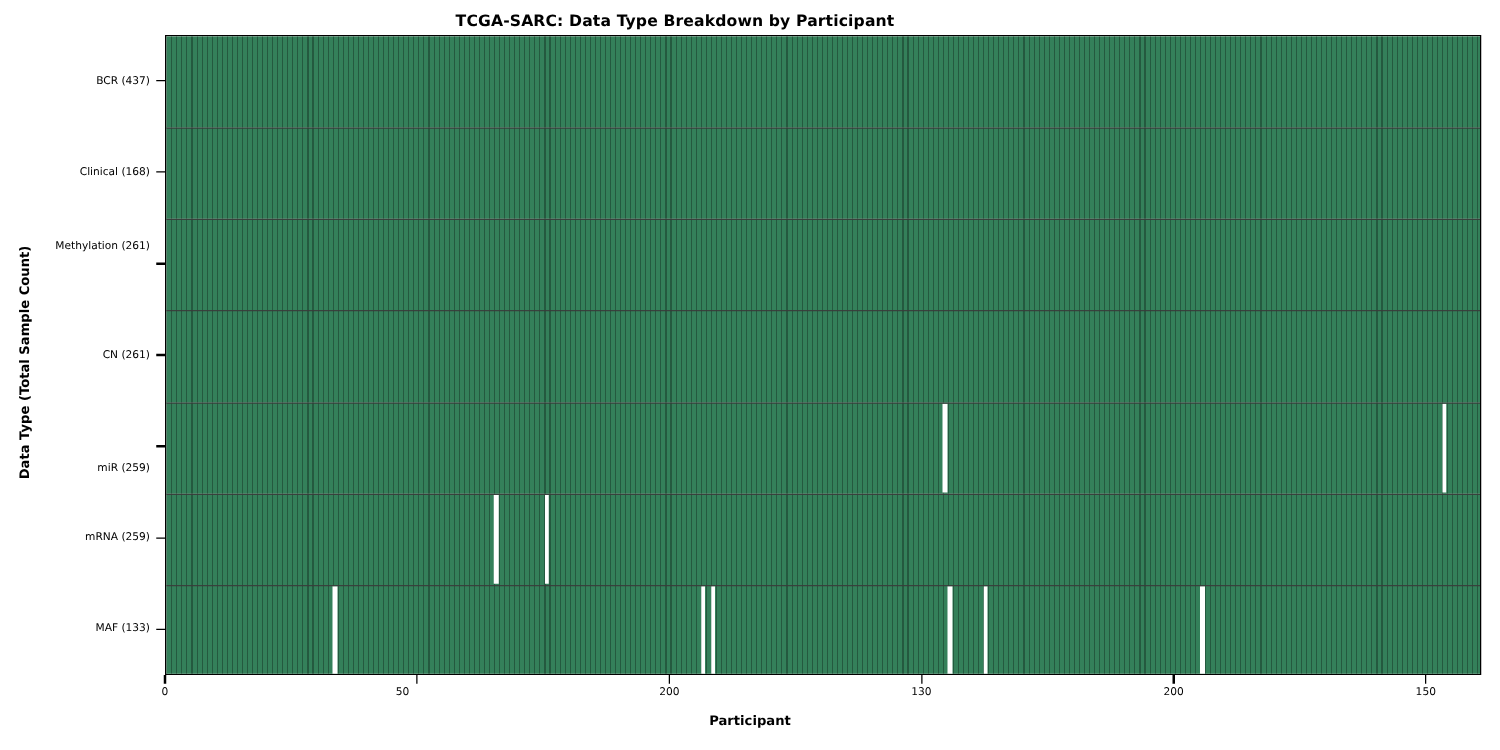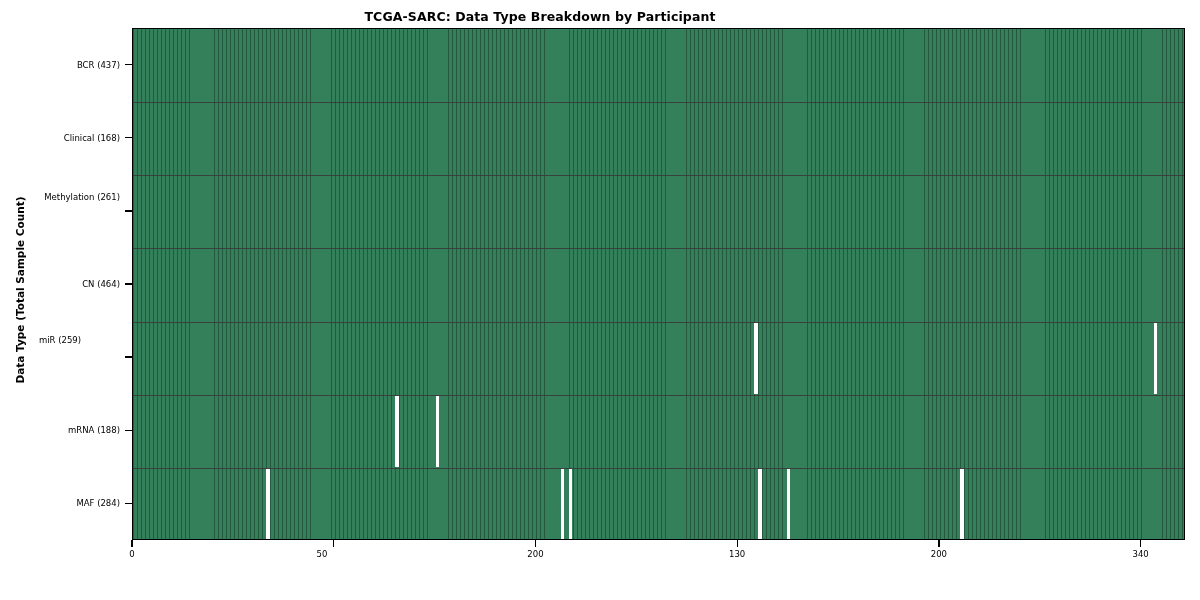--- a/index.html
+++ b/index.html
@@ -177,20 +177,21 @@
   }
 </style>
 </head>
 <body>
 
 <div id="figure">
 
   <div id="chart-title">TCGA-SARC: Data Type Breakdown by Participant</div>
 
   <div id="ylabel">Data Type (Total Sample Count)</div>
+  <div id="xlabel">Participant</div>
 
   <div id="y-axis"></div>
   <div id="x-axis"></div>
 
   <div id="plot-area">
       <div class="band" style="top: 0px; height: 73.1429px; background-color: rgb(52, 128, 90);"></div>
       <div class="band" style="top: 73.1429px; height: 73.1429px; background-color: rgb(52, 128, 90);"></div>
       <div class="band" style="top: 146.286px; height: 73.1429px; background-color: rgb(52, 128, 90);"></div>
       <div class="band" style="top: 219.429px; height: 73.1429px; background-color: rgb(52, 128, 90);"></div>
       <div class="band" style="top: 292.571px; height: 73.1429px; background-color: rgb(52, 128, 90);"></div>
@@ -215,32 +216,32 @@
     </div>
 
 
 <div class="ytick-mark" style="top: 63.9214px;"></div>
     <div class="ytick-label" style="left: 0px; right: auto; width: 120px; top: 64.5714px;">BCR (437)</div>
     <div class="ytick-mark" style="top: 137.064px;"></div>
     <div class="ytick-label" style="left: 0px; right: auto; width: 120px; top: 137.714px;">Clinical (168)</div>
     <div class="ytick-mark" style="top: 210.207px;"></div>
     <div class="ytick-label" style="left: 0px; right: auto; width: 120px; top: 197px;">Methylation (261)</div>
     <div class="ytick-mark" style="top: 283.35px;"></div>
-    <div class="ytick-label" style="left: 0px; right: auto; width: 120px; top: 284px;">CN (464)</div>
+    <div class="ytick-label" style="left: 0px; right: auto; width: 120px; top: 284px;">CN (261)</div>
     <div class="ytick-mark" style="top: 356.493px;"></div>
-    <div class="ytick-label" style="left: 0px; right: auto; width: 120px; top: 340px; text-align: center;">miR (259)</div>
+    <div class="ytick-label" style="left: 0px; right: auto; width: 120px; top: 375px;">miR (259)</div>
     <div class="ytick-mark" style="top: 429.636px;"></div>
-    <div class="ytick-label" style="left: 0px; right: auto; width: 120px; top: 430.286px;">mRNA (188)</div>
+    <div class="ytick-label" style="left: 0px; right: auto; width: 120px; top: 430.286px;">mRNA (259)</div>
     <div class="ytick-mark" style="top: 502.779px;"></div>
-    <div class="ytick-label" style="left: 0px; right: auto; width: 120px; top: 503.429px;">MAF (284)</div>
+    <div class="ytick-label" style="left: 0px; right: auto; width: 120px; top: 503.429px;">MAF (133)</div>
     <div class="xtick-mark" style="left: 131.35px;"></div>
     <div class="xtick-label" style="left: 132px;">0</div>
     <div class="xtick-mark" style="left: 333.074px;"></div>
     <div class="xtick-label" style="left: 322px;">50</div>
     <div class="xtick-mark" style="left: 534.798px;"></div>
     <div class="xtick-label" style="left: 535.448px;">200</div>
     <div class="xtick-mark" style="left: 736.522px;"></div>
     <div class="xtick-label" style="left: 737.172px;">130</div>
     <div class="xtick-mark" style="left: 938.247px;"></div>
     <div class="xtick-label" style="left: 938.897px;">200</div>
     <div class="xtick-mark" style="left: 1139.97px;"></div>
-    <div class="xtick-label" style="left: 1140.62px;">340</div>
+    <div class="xtick-label" style="left: 1140.62px;">150</div>
   </div>
 
 </body></html>

